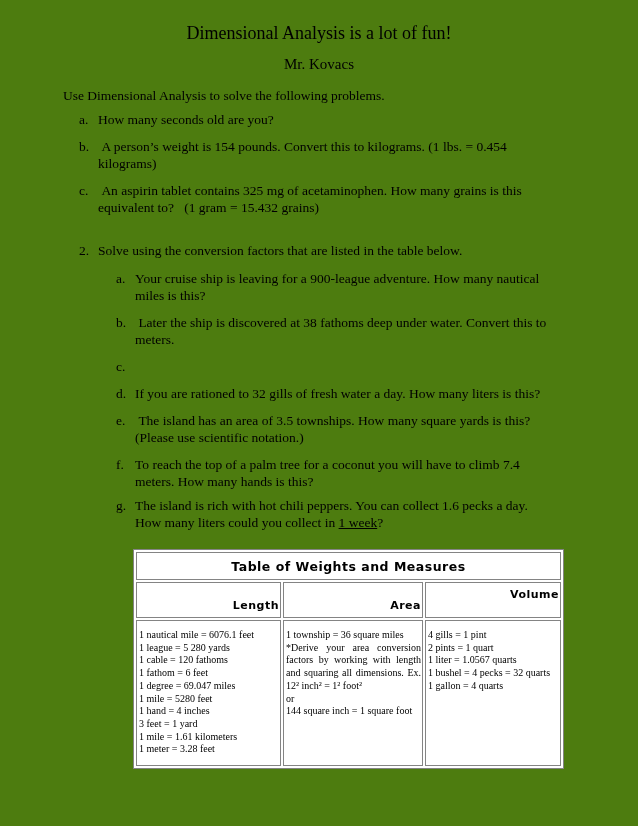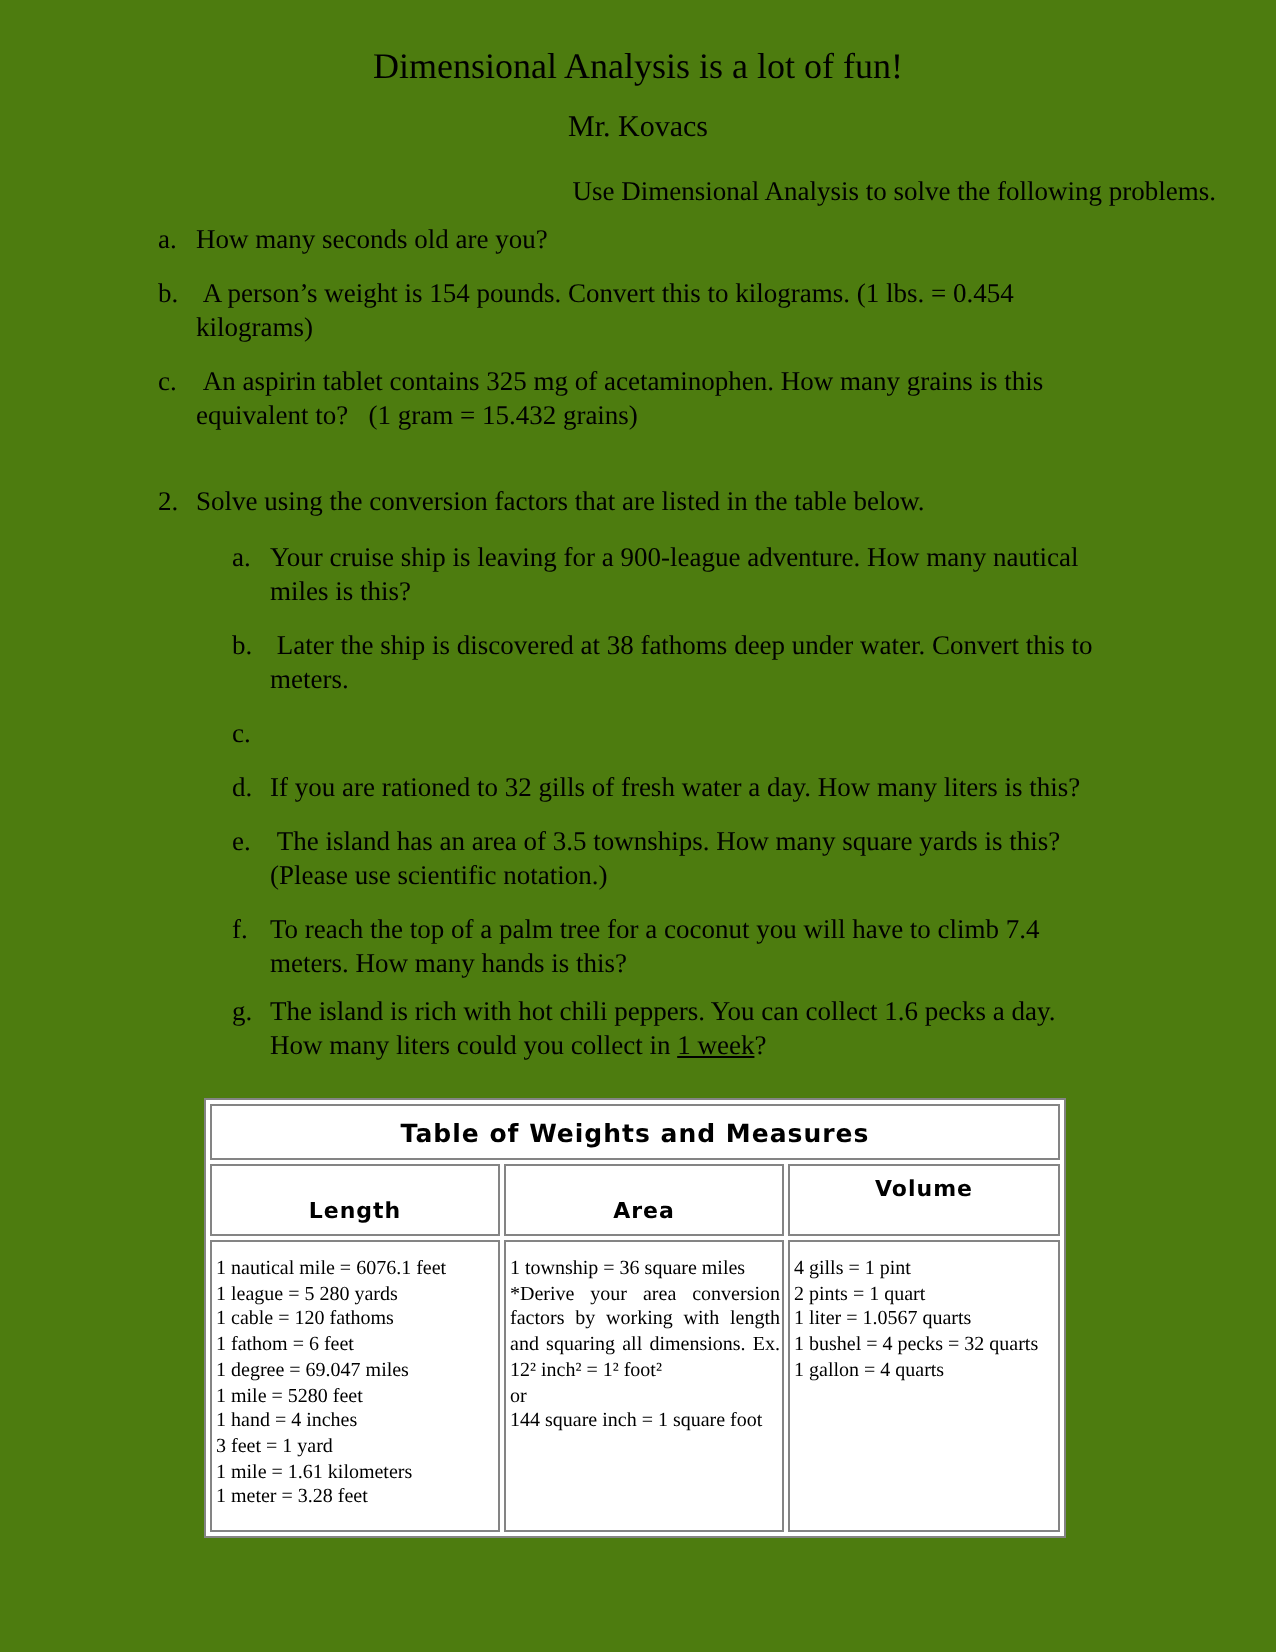--- a/index.html
+++ b/index.html
@@ -22,34 +22,34 @@
   .subtitle{
     margin-top:13px;
     text-align:center;
     font-size:15px;line-height:17px;
   }
   .content{
     margin-top:14px;
     padding-left:63px;
     padding-right:30px;
   }
-  .intro{margin:0;text-align:right;}
+  .intro{margin:0;}
   .li{display:flex;margin-top:10px;}
   .l1{padding-left:16px;}
   .l2{padding-left:53px;}
   .first{margin-top:7px;}
   .num-item{margin-top:26px;}
   .sub-first{margin-top:11px;}
   .tight{margin-top:7px;}
   .marker{width:19px;flex:none;}
   .txt{flex:1;white-space:pre-line;}
   .em{font-weight:normal;text-decoration:underline;}
 
   
-  .tblwrap{margin-top:18px;margin-left:39px;}
+  .tblwrap{margin-top:18px;margin-left:70px;}
   table.wm{
     border-collapse:separate;
     border-spacing:2px;
     border:1px solid #848484;
     width:431px;
     table-layout:fixed;
     background:#fff;
   }
   table.wm td{
     border:1px solid #848484;
@@ -62,21 +62,21 @@
   }
   td.tab-title{
     height:24px;
     text-align:center;
     vertical-align:middle;
     font-size:12.5px;
     letter-spacing:0.5px;
   }
   td.hd{
     height:30px;
-    text-align:center;
+    text-align:right;
     font-size:11px;
     letter-spacing:0.5px;
   }
   td.hd.vb{vertical-align:bottom;padding-bottom:3px;}
   td.hd.vt{vertical-align:top;padding-top:3px;}
   td.bodycell{
     height:132px;
     vertical-align:top;
     padding:8px 1px 4px 2px;
     font-size:10px;

